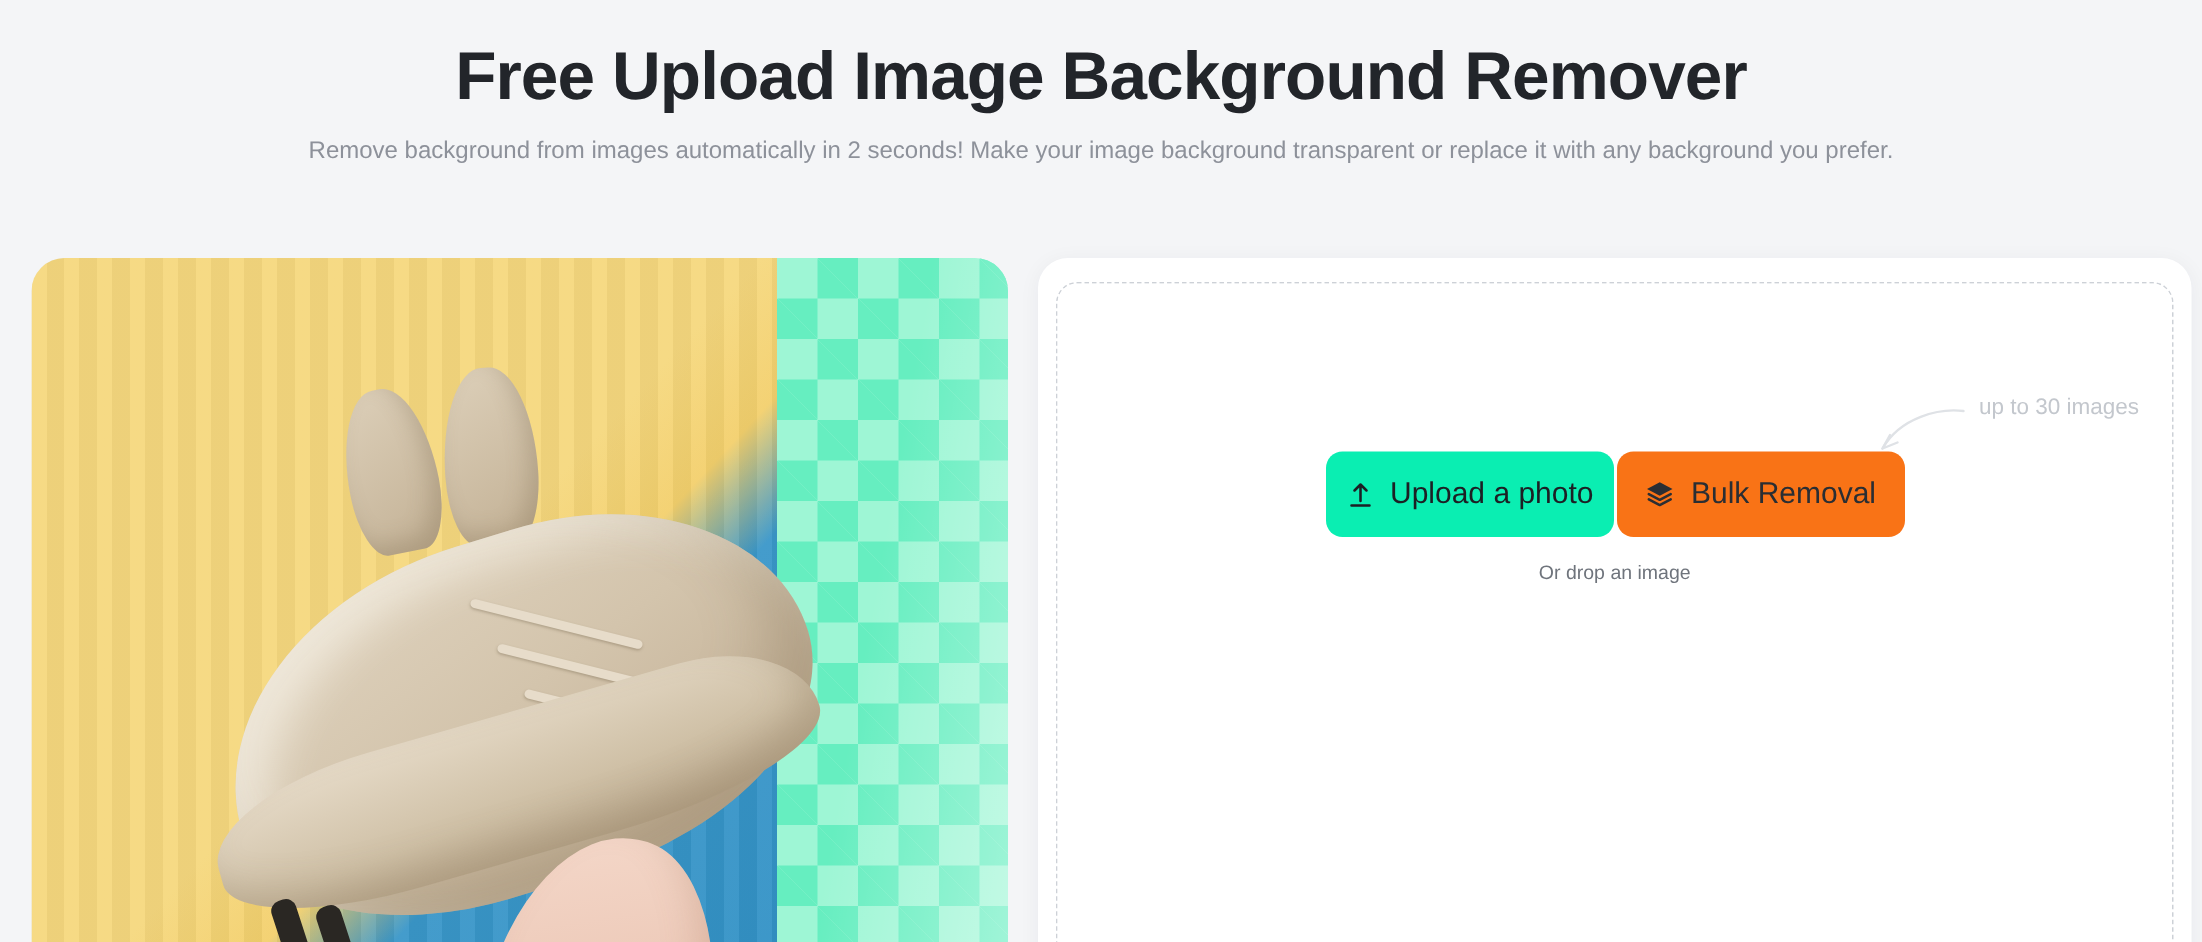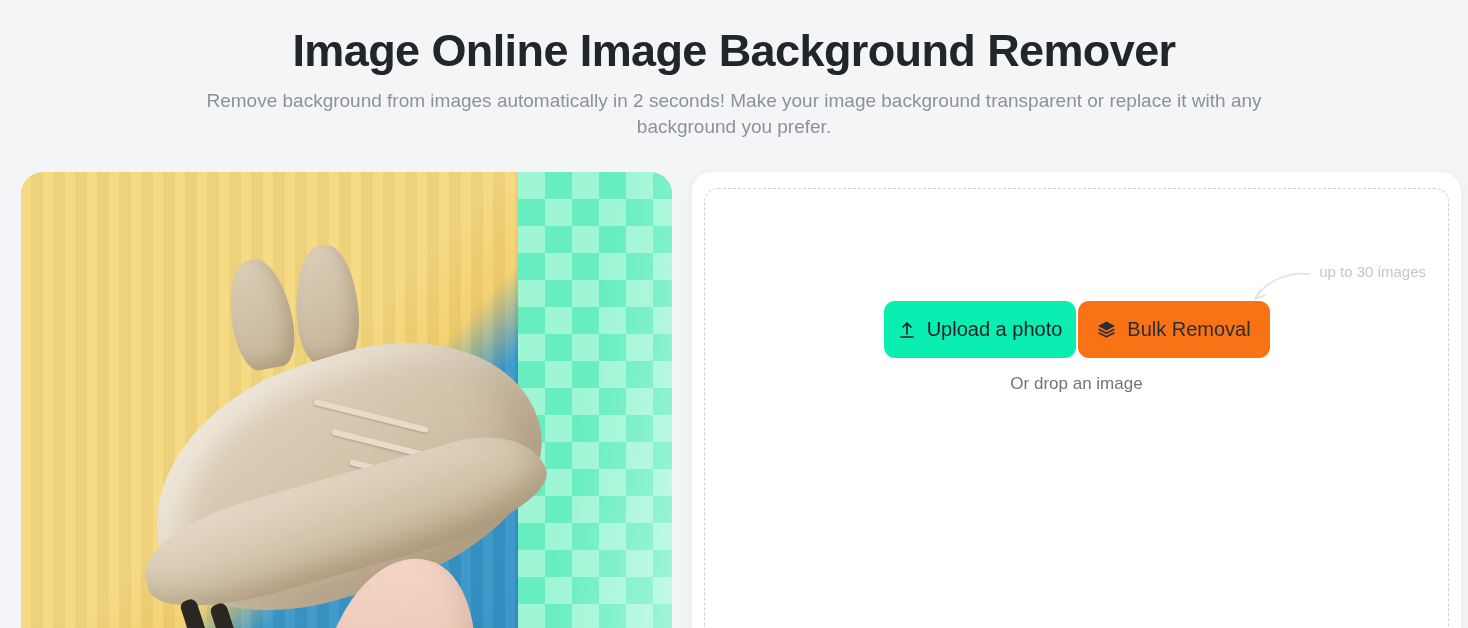--- a/index.html
+++ b/index.html
@@ -27,21 +27,21 @@
     font-size: 45px;
     line-height: 58px;
     font-weight: 700;
     color: #22252a;
     letter-spacing: -0.6px;
   }
 
   .page-subtitle {
     margin: 8px auto 16px;
     max-width: 1130px;
-    font-size: 19px;
+    font-size: 16px;
     line-height: 26px;
     color: #8d919a;
     font-weight: 400;
   }
 
   
   .main {
     position: absolute;
     top: 170px;
     left: 17px;
@@ -273,29 +273,29 @@
     background: #f97316;
     color: #2a2e33;
   }
   .btn svg { display: block; }
 
   .drop-hint {
     position: absolute;
     top: 185px;
     width: 100%;
     text-align: center;
-    font-size: 17px;
+    font-size: 13px;
     color: #6f747c;
   }
 </style>
 </head>
 <body>
 
 <div class="header">
-  <h1 class="page-title">Image Online Image Background Remover</h1>
+  <h1 class="page-title">Free Upload Image Background Remover</h1>
   <p class="page-subtitle">Remove background from images automatically in 2 seconds! Make your image background transparent or replace it with any background you prefer.</p>
 </div>
 
 <div class="main">
 
   <div class="preview-panel">
 
     <div class="preview-original"></div>
     <div class="preview-transparent"></div>
 

